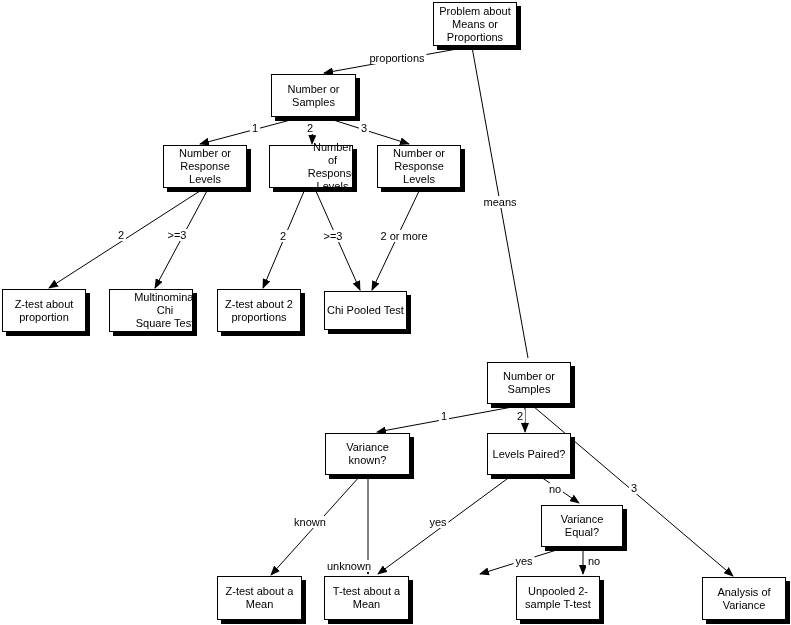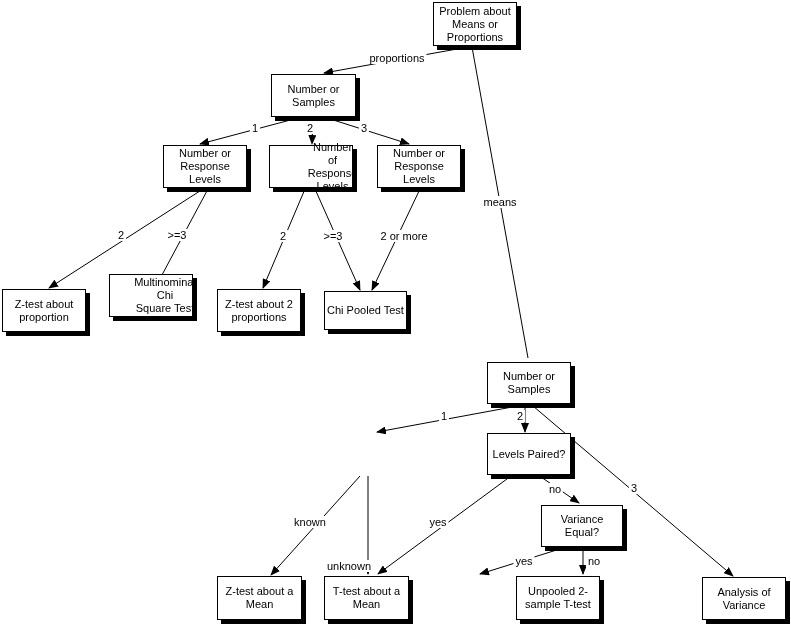--- a/index.html
+++ b/index.html
@@ -81,27 +81,28 @@
   <div class="node" style="left:271px; top:74px;  width:85px; height:43px;">Number or
 Samples</div>
   <div class="node" style="left:163px; top:145px; width:84px; height:43px;">Number or
 Response Levels</div>
   <div class="node" style="left:269px; top:145px; width:84px; height:43px;padding-left:45px;">Number of
 Response Levels</div>
   <div class="node" style="left:377px; top:145px; width:84px; height:43px;">Number or
 Response Levels</div>
   <div class="node" style="left:2px;   top:289px; width:84px; height:43px;">Z-test about
 proportion</div>
-  <div class="node" style="left:109px; top:274px; width:84px; height:43px;padding-left:30px;">Multinominal Chi
+  <div class="node" style="left:109px; top:289px; width:84px; height:43px;padding-left:30px;">Multinominal Chi
 Square Test</div>
   <div class="node" style="left:217px; top:289px; width:84px; height:43px;">Z-test about 2
 proportions</div>
   <div class="node" style="left:324px; top:291px; width:83px; height:39px;">Chi Pooled Test</div>
   <div class="node" style="left:487px; top:362px; width:84px; height:42px;">Number or
 Samples</div>
+  <div class="node" style="left:325px; top:433px; width:85px; height:42px;">Variance known?</div>
   <div class="node" style="left:487px; top:433px; width:84px; height:42px;">Levels Paired?</div>
   <div class="node" style="left:541px; top:505px; width:82px; height:42px;">Variance Equal?</div>
   <div class="node" style="left:217px; top:576px; width:85px; height:44px;">Z-test about a
 Mean</div>
   <div class="node" style="left:324px; top:576px; width:85px; height:44px;">T-test about a
 Mean</div>
   <div class="node" style="left:516px; top:576px; width:84px; height:44px;">Unpooled 2-
 sample T-test</div>
   <div class="node" style="left:702px; top:577px; width:84px; height:43px;">Analysis of
 Variance</div>

